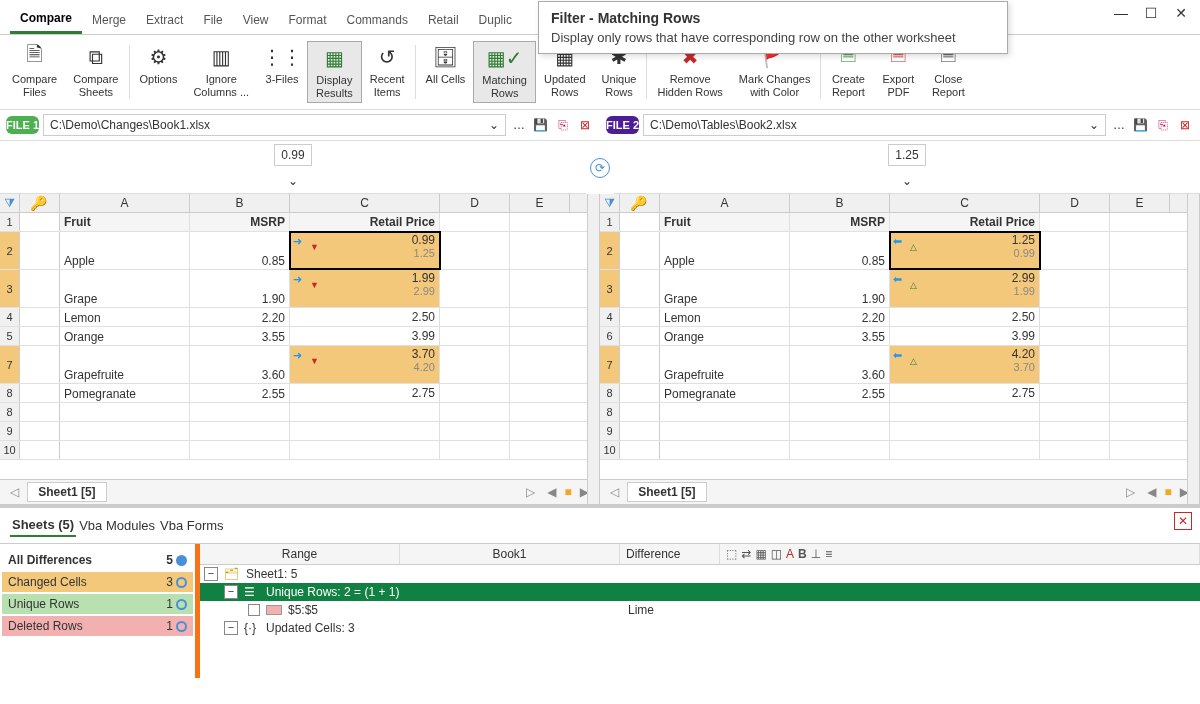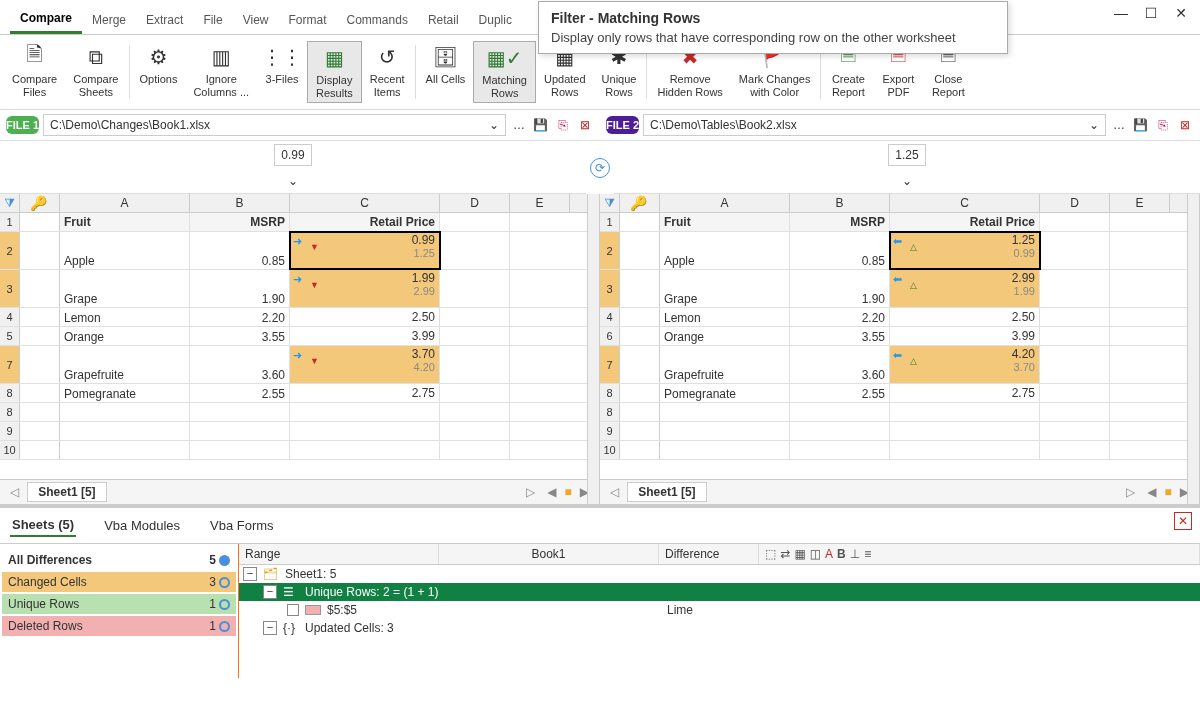--- a/index.html
+++ b/index.html
@@ -45,38 +45,38 @@
 .diff-arrow { position: absolute; left: 3px; top: 3px; color: #2196f3; font-size: 11px; }
 .diff-tri { position: absolute; left: 20px; top: 10px; font-size: 9px; }
 .tri-down { color: #c62828; }
 .tri-up { color: #2e7d32; }
 .tall { min-height: 38px; }
 .sheet-tabs { display: flex; align-items: center; background: #f5f5f5; border-top: 1px solid #ccc; padding: 2px 4px; }
 .sheet-tab { background: #fff; border: 1px solid #ccc; padding: 2px 10px; font-size: 12px; margin: 0 2px; font-weight: bold; }
 .scroll-arrow { padding: 0 6px; color: #888; cursor: pointer; }
 .vscroll { position: absolute; right: 0; top: 0; bottom: 0; width: 12px; background: #f0f0f0; border-left: 1px solid #ccc; }
 .bottom-panel { border-top: 4px solid #ccc; display: flex; flex-direction: column; height: 174px; }
-.bottom-tabs { display: flex; align-items: center; padding: 6px 10px; gap: 26px; position: relative; }
+.bottom-tabs { display: flex; align-items: center; padding: 6px 10px; gap: 1px; position: relative; }
 .bottom-tab { font-size: 13px; cursor: pointer; padding: 3px 2px;}
 .bottom-tab.active { font-weight: bold; border-bottom: 2px solid #2e7d32; }
 .close-x { position: absolute; right: 8px; top: 4px; border: 1px solid #c62828; color: #c62828; width: 18px; height: 18px; text-align: center; line-height: 16px; cursor: pointer; }
 .bottom-body { display: flex; flex: 1; border-top: 1px solid #ccc; overflow: hidden; }
-.legend { width: 239px; border-right: 1px solid #f97316; padding: 4px 2px; font-size: 12px; }
+.legend { width: 200px; border-right: 5px solid #f97316; padding: 4px 2px; font-size: 12px; }
 .legend-row { display: flex; justify-content: space-between; align-items: center; padding: 3px 6px; margin: 2px 0; }
 .legend-row.all { font-weight: bold; }
 .count-badge { display: flex; align-items: center; gap: 3px; font-size: 12px; }
 .radio-o { width: 11px; height: 11px; border-radius: 50%; border: 2px solid #4a90d9; display: inline-block; }
 .radio-o.filled { background: #4a90d9; }
 .lg-changed { background: #f4c87a; }
 .lg-added { background: #b8e0b0; }
 .lg-deleted { background: #f2b0b0; }
 .diff-table { flex: 1; display: flex; flex-direction: column; }
 .diff-head { display: flex; background: #f5f5f5; border-bottom: 1px solid #ccc; font-size: 12px; }
 .dh { padding: 3px 6px; border-right: 1px solid #ddd; }
-.dh.r { width: 200px; } .dh.b1 { width: 220px; text-align: center; } .dh.b2 { width: 220px; text-align: center; } .dh.d { width: 100px; }
+.dh.r { width: 200px; text-align: center; } .dh.b1 { width: 220px; text-align: center; } .dh.b2 { width: 220px; text-align: center; } .dh.d { width: 100px; }
 .dh.tools { flex: 1; display: flex; gap: 4px; align-items: center; font-size: 12px; color: #555; }
 .diff-list { flex: 1; overflow: auto; font-size: 12px; }
 .dl-row { display: flex; align-items: center; padding: 2px 4px; }
 .dl-row.selected { background: #108043; color: #fff; }
 .expander { width: 14px; height: 14px; border: 1px solid #888; text-align: center; line-height: 11px; font-size: 11px; margin-right: 6px; cursor: pointer; background: #fff; color: #333; }
 .dl-icon { width: 16px; margin-right: 6px; }
 .indent1 { padding-left: 24px; } .indent2 { padding-left: 48px; }
 .cbox { width: 12px; height: 12px; border: 1px solid #888; margin-right: 6px; }
 .color-sw { width: 16px; height: 10px; margin-right: 6px; border: 1px solid #999; }
 .sw-del { background: #f2b0b0; } .sw-add { background: #b8e0b0; }

